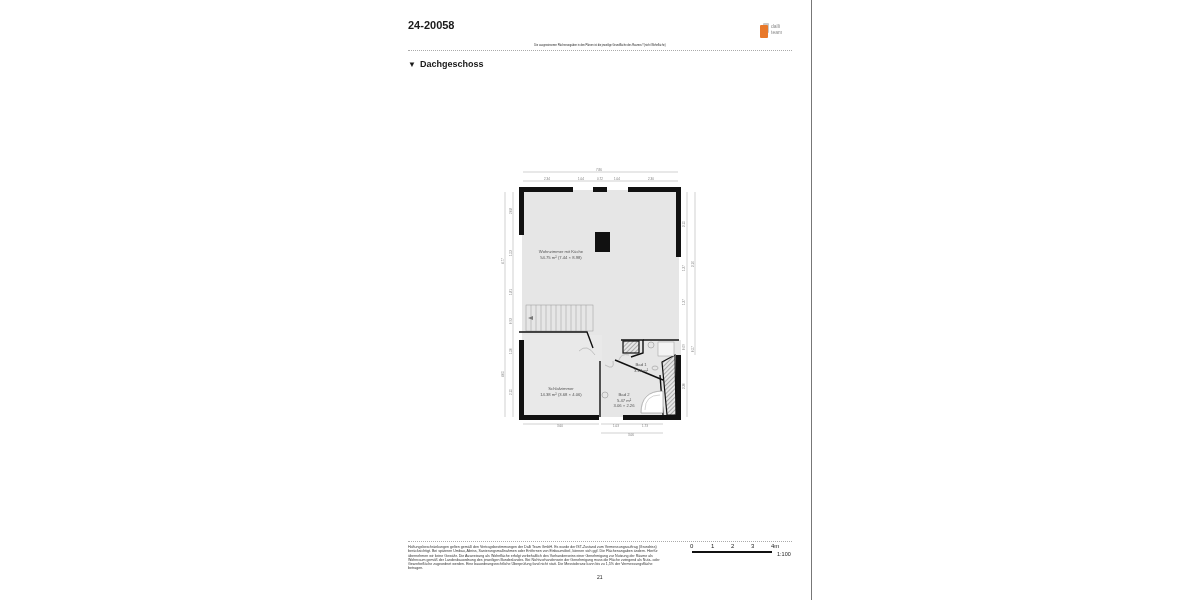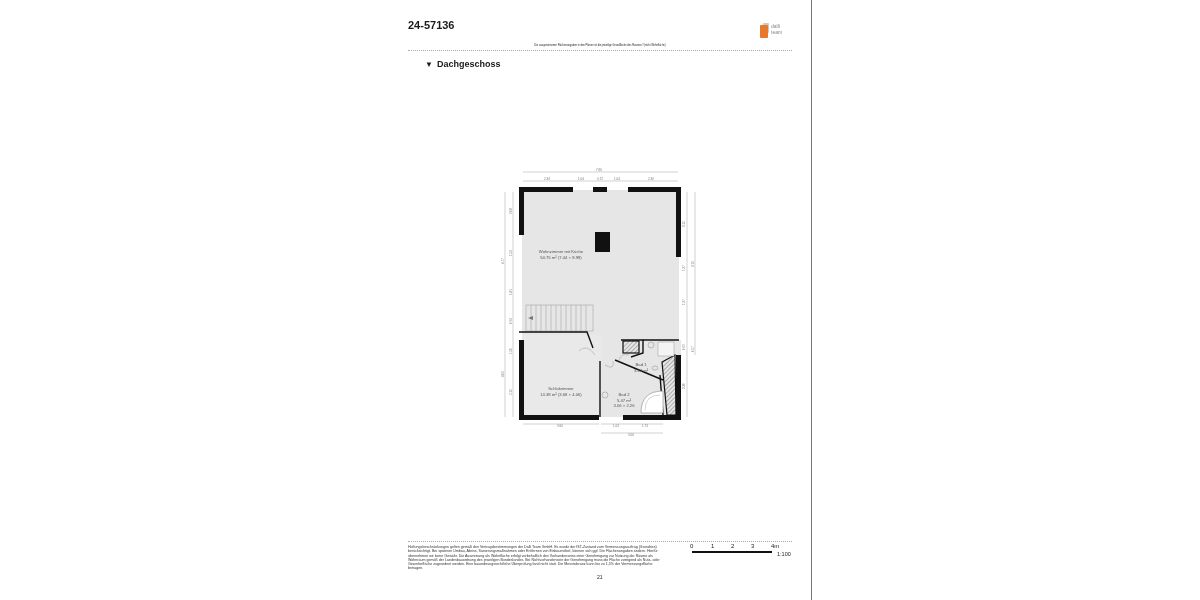--- a/index.html
+++ b/index.html
@@ -8,39 +8,39 @@
     font-family: "Liberation Sans", sans-serif; color: #111;
   }
   .page-divider { position: absolute; left: 811px; top: 0; width: 1px; height: 600px; background: #777; }
   .doc-id { position: absolute; left: 408px; top: 19px; font-size: 11px; font-weight: bold; color: #1a1a1a; }
   .logo { position: absolute; left: 760px; top: 23px; width: 30px; height: 18px; }
   .logo-mark { position: absolute; left: 0; top: 2px; width: 8px; height: 13px; background: #e8782a; border-radius: 1px; }
   .logo-mark2 { position: absolute; left: 3px; top: 0; width: 6px; height: 10px; background: #c9c9c9; border-radius: 1px; }
   .logo-text { position: absolute; left: 11px; top: 1px; font-size: 5px; line-height: 5.5px; color: #888; }
   .disclaimer-top { position: absolute; left: 408px; width: 384px; top: 44px; text-align: center; font-size: 2.6px; color: #222; white-space: nowrap; }
   .dotted-rule { position: absolute; left: 408px; width: 384px; height: 0; border-top: 1px dotted #aaa; }
-  .section-title { position: absolute; left: 408px; top: 59px; font-size: 9px; font-weight: bold; color: #1a1a1a; margin-left: 17px; }
+  .section-title { position: absolute; left: 408px; top: 59px; font-size: 9px; font-weight: bold; color: #1a1a1a; }
   .section-title .tri { font-size: 8px; margin-right: 4px; }
   .plan { position: absolute; left: 495px; top: 165px; width: 210px; height: 280px; }
   .plan svg { display: block; }
   .dim { font-family: "Liberation Sans", sans-serif; font-size: 3px; fill: #777; }
   .room-label { font-family: "Liberation Sans", sans-serif; font-size: 4.2px; fill: #555; }
   .footer-text { position: absolute; left: 408px; top: 545px; width: 258px; font-size: 3.6px; line-height: 4.3px; color: #333; }
   .page-num { position: absolute; left: 597px; top: 574px; font-size: 5px; color: #222; }
   .scale { position: absolute; left: 690px; top: 543px; width: 105px; height: 20px; }
   .scale-labels span { position: absolute; top: 0; font-size: 6px; color: #222; }
   .scale-bar { position: absolute; top: 8px; height: 2px; }
   .scale-ratio { position: absolute; left: 87px; top: 8px; font-size: 5.5px; color: #222; }
 </style>
 </head>
 <body>
 
 <div class="page-divider"></div>
 
-<div class="doc-id">24-57136</div>
+<div class="doc-id">24-20058</div>
 
 <div class="logo">
   <div class="logo-mark2"></div>
   <div class="logo-mark"></div>
   <div class="logo-text">
     <div>dalli</div>
     <div>team</div>
   </div>
 </div>
 

